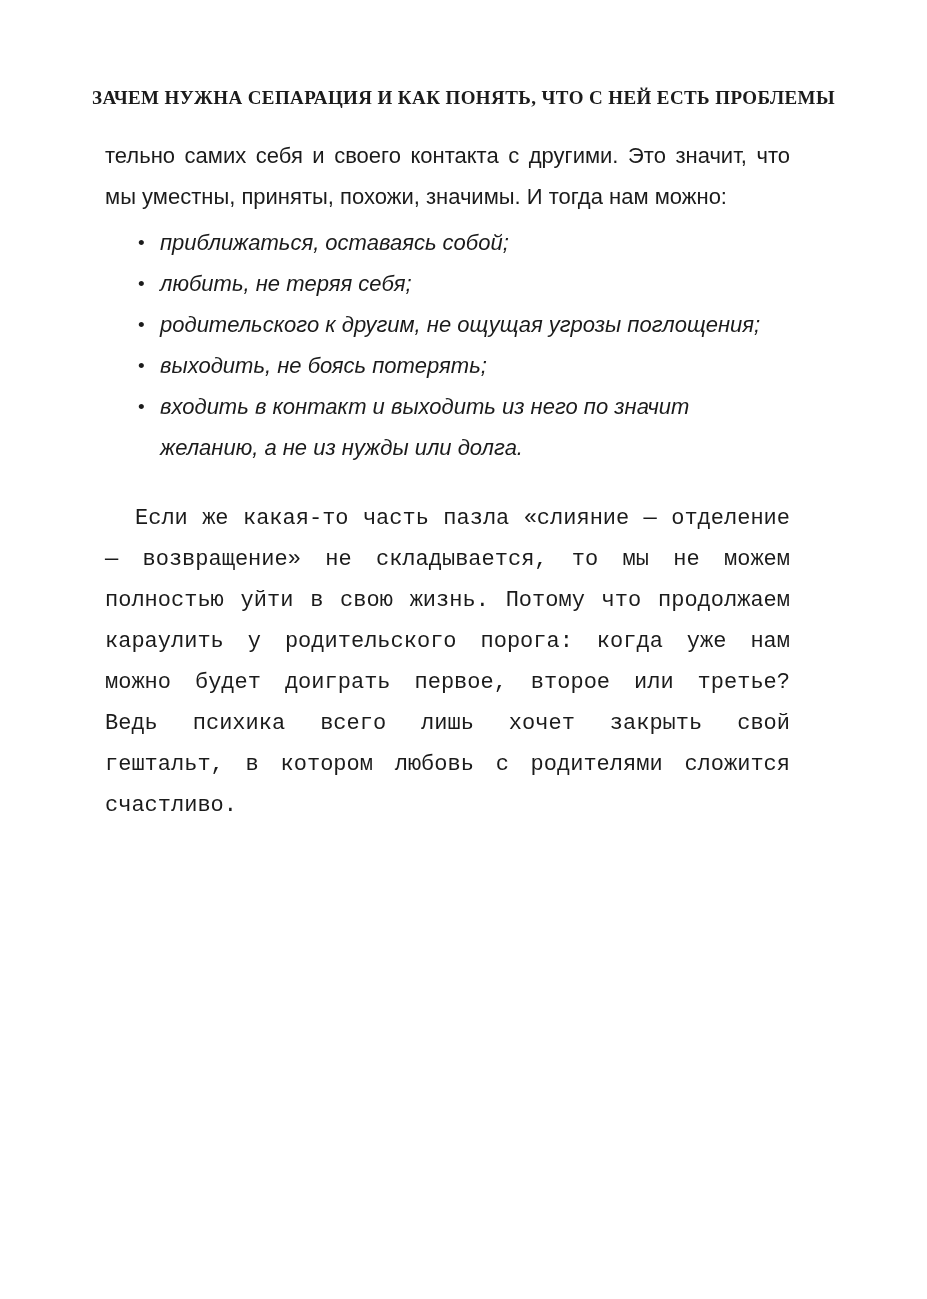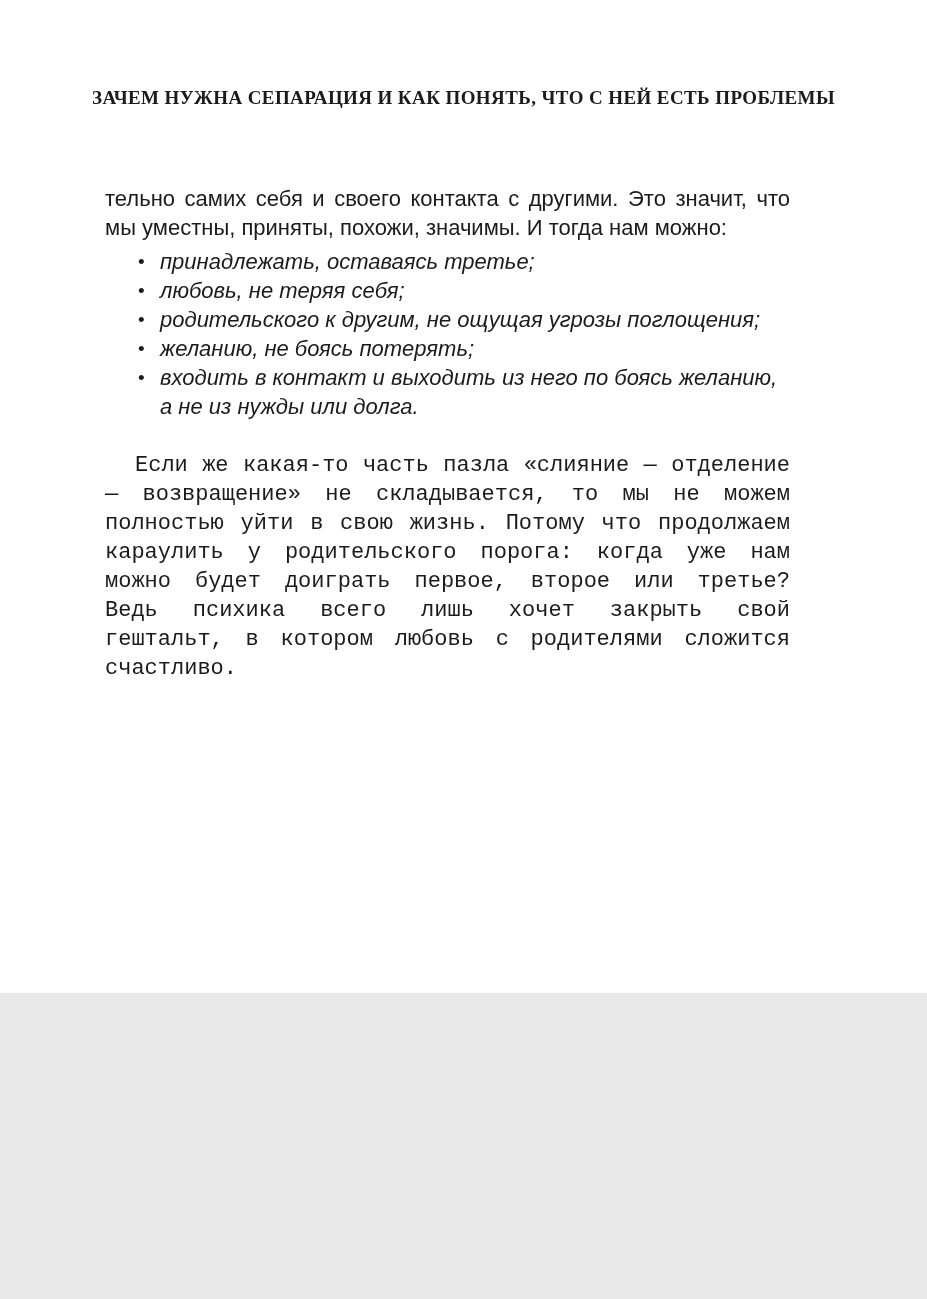--- a/index.html
+++ b/index.html
@@ -8,41 +8,41 @@
   }
   * { box-sizing: border-box; }
   html, body { margin: 0; padding: 0; }
   body {
     background: #e8e8e8;
     font-family: "Liberation Sans", "DejaVu Sans", sans-serif;
   }
   .page {
     position: relative;
     width: 927px;
-    height: 993px;
+    height: 1299px;
     margin: 0 auto;
     background: var(--bg-color);
     color: var(--text-color);
     overflow: hidden;
   }
   .running-header {
     padding-top: 86px;
     text-align: center;
     font-family: "Liberation Serif", "DejaVu Serif", serif;
     font-weight: 700;
     font-size: 19px;
     line-height: 24px;
     letter-spacing: 0.4px;
     color: var(--text-color);
   }
   .content {
-    margin-top: 74px;
+    margin-top: 25px;
     padding: 0 137px 0 105px;
     font-size: 22px;
-    line-height: 29px;
+    line-height: 41px;
     color: var(--text-color);
   }
   .para {
     margin: 0;
     text-align: justify;
   }
   .para.indented {
     text-indent: 30px;
     margin-top: 30px;
     font-family: Liberation Mono, monospace;
@@ -75,36 +75,36 @@
 
   <div class="running-header">ЗАЧЕМ НУЖНА СЕПАРАЦИЯ И КАК ПОНЯТЬ, ЧТО С НЕЙ ЕСТЬ ПРОБЛЕМЫ</div>
 
   <div class="content">
 
     <p class="para">тельно самих себя и своего контакта с другими. Это значит, что мы уместны, приняты, похожи, значимы. И тогда нам можно:</p>
 
     <ul class="bullet-list">
       <li>
         <span class="bullet-marker">•</span>
-        <span class="bullet-text">принадлежать, оставаясь третье;</span>
+        <span class="bullet-text">приближаться, оставаясь собой;</span>
       </li>
       <li>
         <span class="bullet-marker">•</span>
-        <span class="bullet-text">любовь, не теряя себя;</span>
+        <span class="bullet-text">любить, не теряя себя;</span>
       </li>
       <li>
         <span class="bullet-marker">•</span>
         <span class="bullet-text">родительского к другим, не ощущая угрозы поглощения;</span>
       </li>
       <li>
         <span class="bullet-marker">•</span>
-        <span class="bullet-text">желанию, не боясь потерять;</span>
+        <span class="bullet-text">выходить, не боясь потерять;</span>
       </li>
       <li>
         <span class="bullet-marker">•</span>
-        <span class="bullet-text">входить в контакт и выходить из него по боясь желанию, а не из нужды или долга.</span>
+        <span class="bullet-text">входить в контакт и выходить из него по значит желанию, а не из нужды или долга.</span>
       </li>
     </ul>
 
     <p class="para indented">Если же какая-то часть пазла «слияние — отделение — возвра­щение» не складывается, то мы не можем полностью уйти в свою жизнь. Потому что продолжаем караулить у родительского порога: когда уже нам можно будет доиграть первое, второе или третье? Ведь психика всего лишь хочет закрыть свой гештальт, в котором любовь с родителями сложится счастливо.</p>
 
   </div>
 </div>
 
 </body></html>

